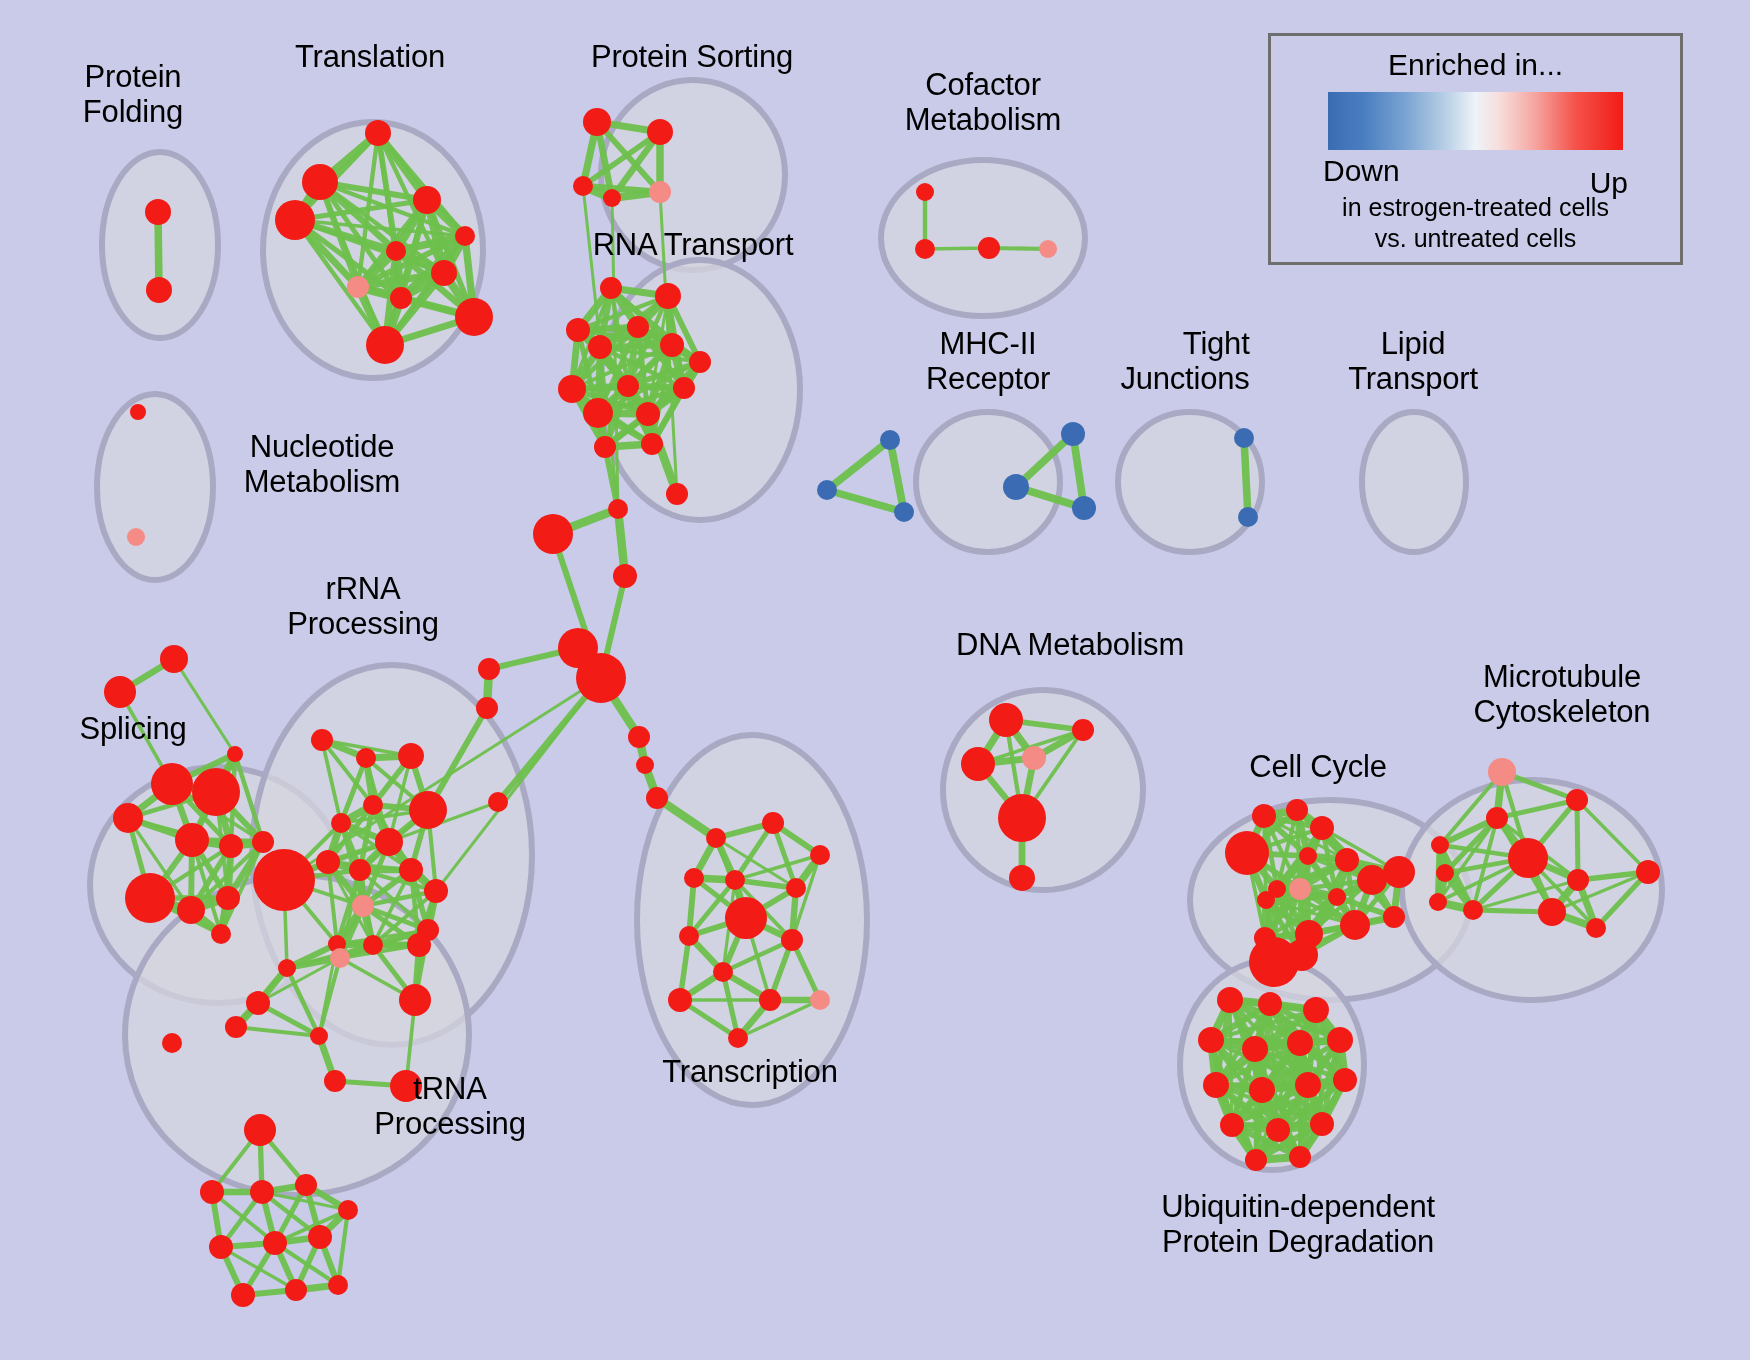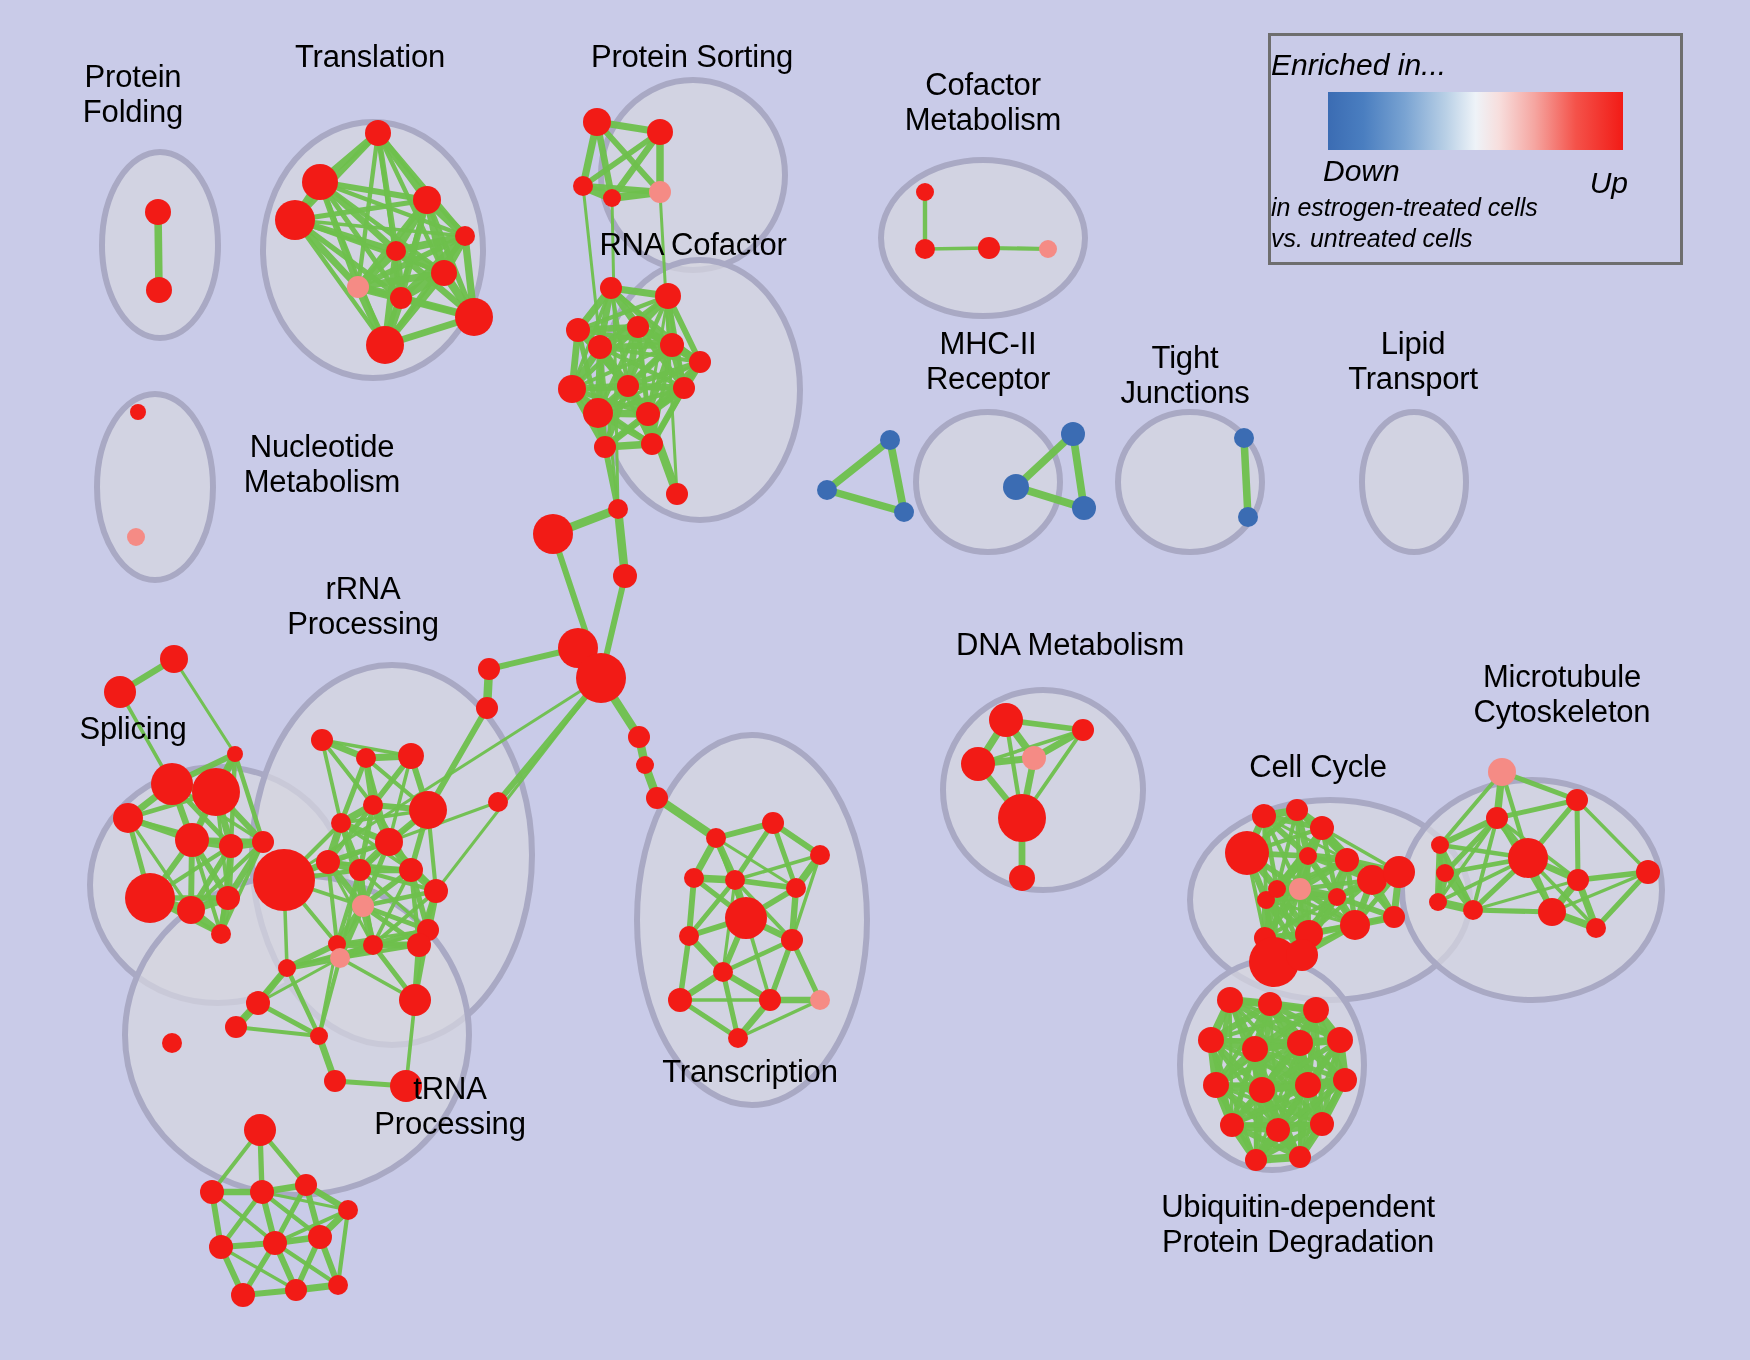--- a/index.html
+++ b/index.html
@@ -25,21 +25,21 @@
     transform:translateX(-50%);
     font-family:"Liberation Sans", sans-serif;
   }
 
   
   #legend{
     position:absolute;
     border:3px solid #6e6e6e;
     background:#c9cbe8;
     box-sizing:border-box;
-    font-style:italic;
+    text-align:center;
   }
   #legend-title{font-size:30px;color:#000;margin-top:12px;}
   #legend-bar{
     margin:10px auto 0 auto;
     height:58px;
     background:linear-gradient(to right,
       #3b6cb3 0%, #4a7ec0 12%, #79a3d2 26%, #b9d0e6 40%,
       #eef3f8 50%, #f7dedd 58%, #f5a6a1 70%, #f4524a 84%, #f21b16 100%);
   }
   #legend-ends{
@@ -865,28 +865,28 @@
         <circle cx="1278" cy="1130" r="12" fill="#f21b16"></circle>
         <circle cx="1322" cy="1124" r="12" fill="#f21b16"></circle>
         <circle cx="1256" cy="1160" r="11" fill="#f21b16"></circle>
         <circle cx="1300" cy="1157" r="11" fill="#f21b16"></circle>
       </g>
     </svg>
 <div class="cluster-label" style="left: 133px; top: 60px;">Protein
 Folding</div>
     <div class="cluster-label" style="left: 370px; top: 40px;">Translation</div>
     <div class="cluster-label" style="left: 692px; top: 40px;">Protein Sorting</div>
-    <div class="cluster-label" style="left: 693px; top: 228px;">RNA Cofactor</div>
+    <div class="cluster-label" style="left: 693px; top: 228px;">RNA Transport</div>
     <div class="cluster-label" style="left: 983px; top: 68px;">Cofactor
 Metabolism</div>
     <div class="cluster-label" style="left: 322px; top: 430px;">Nucleotide
 Metabolism</div>
     <div class="cluster-label" style="left: 988px; top: 327px;">MHC-II
 Receptor</div>
-    <div class="cluster-label" style="left: 1185px; top: 341px;">Tight
+    <div class="cluster-label" style="left: 1185px; top: 327px; text-align: right;">Tight
 Junctions</div>
     <div class="cluster-label" style="left: 1413px; top: 327px;">Lipid
 Transport</div>
     <div class="cluster-label" style="left: 133px; top: 712px;">Splicing</div>
     <div class="cluster-label" style="left: 363px; top: 572px;">rRNA
 Processing</div>
     <div class="cluster-label" style="left: 450px; top: 1072px;">tRNA
 Processing</div>
     <div class="cluster-label" style="left: 750px; top: 1055px;">Transcription</div>
     <div class="cluster-label" style="left: 1070px; top: 628px;">DNA Metabolism</div>

